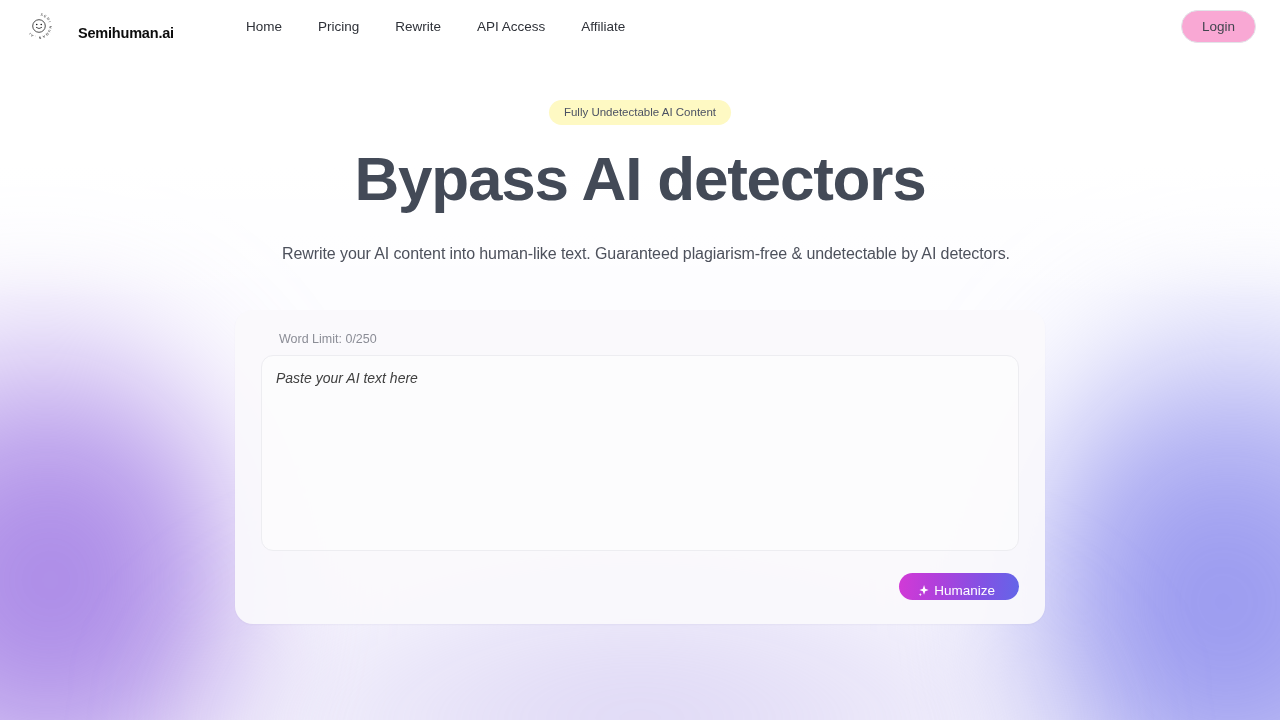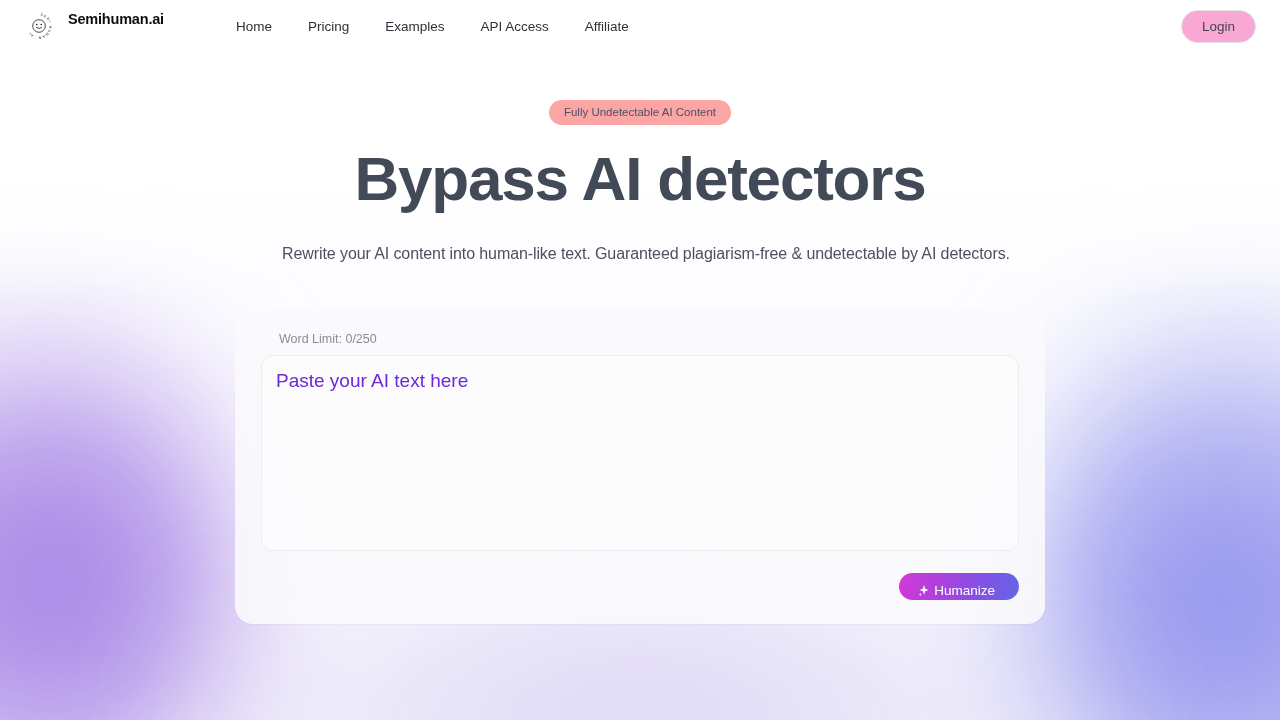--- a/index.html
+++ b/index.html
@@ -32,40 +32,40 @@
   }
 
   
   .header {
     position:relative; z-index:5;
     height:52px; width:100%;
     display:flex; align-items:center;
     padding:0 24px;
     background:#ffffff;
   }
-  .brand { display:flex; align-items:flex-start; gap:14px; }
+  .brand { display:flex; align-items:flex-end; gap:24px; }
   .brand-mark { width:30px; height:30px; position:relative; flex:0 0 auto; }
   .brand-name { font-size:14.5px; font-weight:bold; color:#0d0d0d; letter-spacing:-.2px; white-space:nowrap; }
 
   .nav { display:flex; align-items:center; gap:36px; margin-left:72px;justify-content:center; }
   .nav a {
     font-size:13.5px; color:#2e3138; text-decoration:none; white-space:nowrap;
   }
 
   .header-actions { margin-left:auto; display:flex; align-items:center; gap:11px; }
   .btn-pill {
     border:1px solid #e2e4e9; background:#f9a8d4; border-radius:22px;
     font-size:13.5px; color:#41454e; padding:8px 20px; cursor:pointer;
     font-family:"Liberation Sans", sans-serif; white-space:nowrap;
   }
 
   
   .hero { position:relative; z-index:3; text-align:center; padding-top:48px; }
   .badge {
-    display:inline-block; background:#fca5a5; color:#4b5163;
+    display:inline-block; background:#fef9c3; color:#4b5163;
     font-size:11.5px; padding:6px 15px 7px; border-radius:14px; white-space:nowrap;
   }
   .headline {
     margin-top:19px;
     font-size:62px; line-height:70px; font-weight:bold;
     color:#434a57; letter-spacing:-1.2px;
   }
   .hl-line { display:block; }
   .hl-mark {
     background:#dde4f4; border-radius:9px;
@@ -84,21 +84,21 @@
     padding:22px 26px 24px;
     box-shadow:0 1px 2px rgba(80,70,120,.05);
   }
   .word-limit { font-size:12.5px; color:#8b8d96; padding-left:18px; }
   .textarea-wrap {
     margin-top:9px;
     border:1px solid #ededf1; border-radius:12px;
     background:rgba(252,252,253,.75);
     height:196px; padding:14px 14px;
   }
-  .textarea-wrap .ph { font-size:19px; color:#6d28d9; }
+  .textarea-wrap .ph { font-size:14px; color:#404040;font-style:italic; }
   .card-actions {
     margin-top:22px; display:flex; justify-content:flex-end; align-items:center; gap:10px;
   }
   .btn-outline {
     border:1px solid #d6d3ef; background:#fff; color:#6f6f96;
     border-radius:20px; font-size:13.5px; padding:9px 22px; cursor:pointer;
     font-family:"Liberation Sans", sans-serif; white-space:nowrap;
   }
   .btn-grad {
     border:none; border-radius:20px; color:#fff; font-size:13.5px;
@@ -135,21 +135,21 @@
         <circle cx="23" cy="18" r="1.05" fill="#111"></circle>
         <path d="M16.4,22 q3.6,3.1 7.2,0" fill="none" stroke="#111" stroke-width="1" stroke-linecap="round"></path>
       </svg>
     </div>
     <div class="brand-name">Semihuman.ai</div>
   </div>
 
   <nav class="nav">
     <a href="#">Home</a>
     <a href="#">Pricing</a>
-    <a href="#">Examples</a>
+    <a href="#">Rewrite</a>
     <a href="#">API Access</a>
     <a href="#">Affiliate</a>
   </nav>
 
   <div class="header-actions">
     <button class="btn-pill">Login</button>
   </div>
 </header>
 
 <section class="hero">

